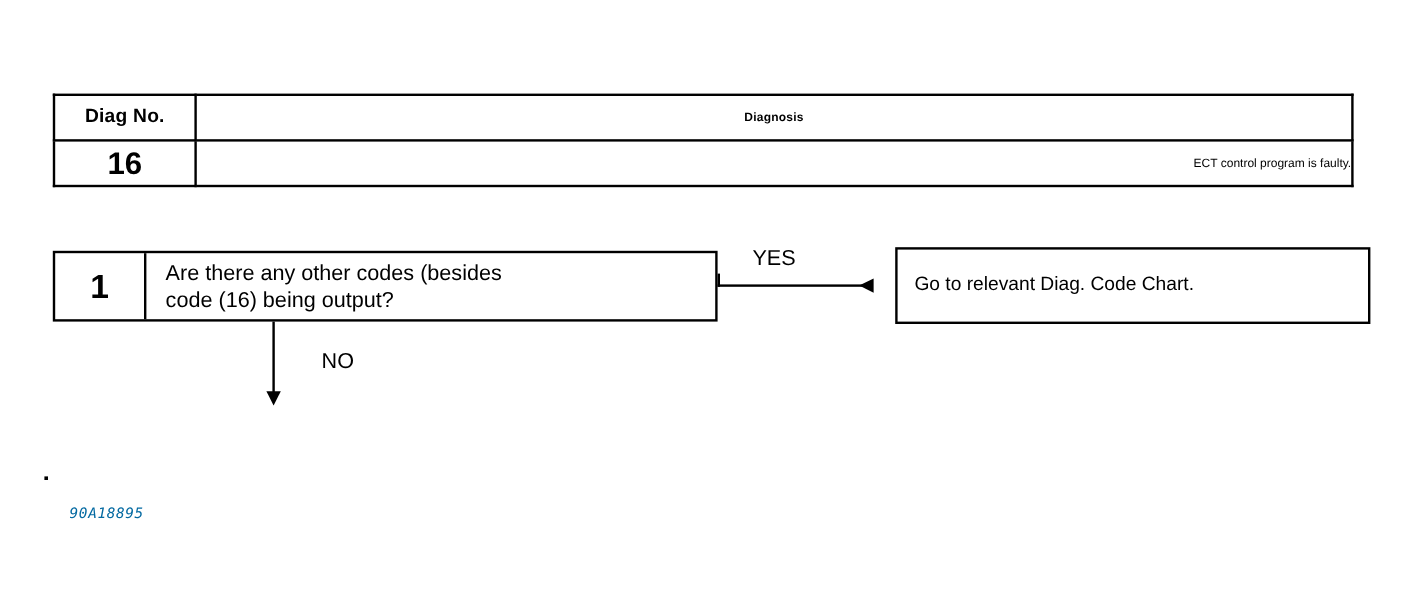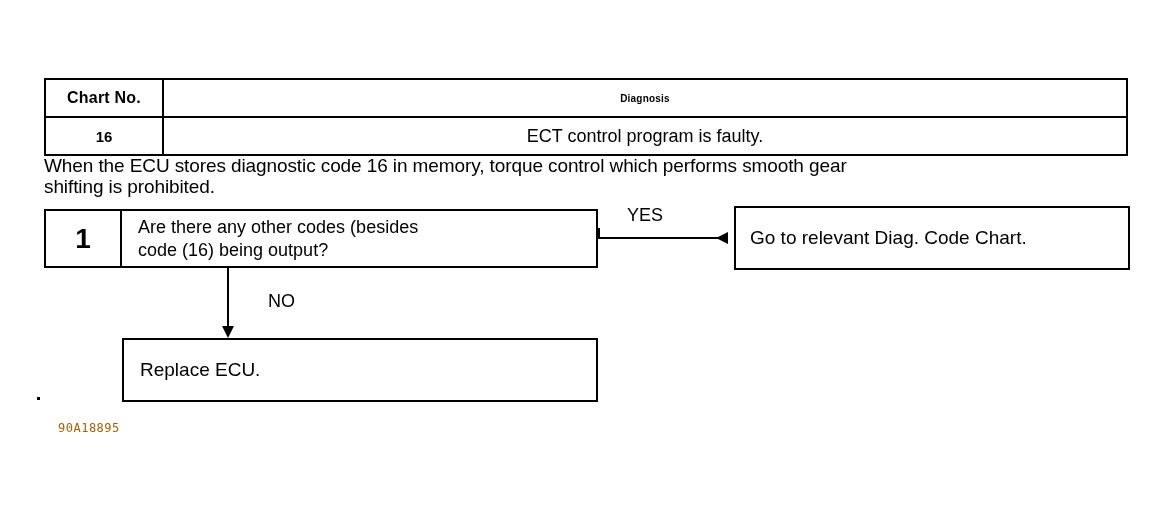--- a/index.html
+++ b/index.html
@@ -43,26 +43,26 @@
     letter-spacing: 0.2px;
   }
   .th-diag {
     text-align: center;
     font-size: 10px;
     font-weight: bold;
     letter-spacing: 0.2px;
   }
   .td-code-no {
     text-align: center;
-    font-size: 15px;
+    font-size: 26px;
     font-weight: bold;
   }
   .td-diag-text {
-    text-align: center;
-    font-size: 18px;
+    text-align: right;
+    font-size: 10px;
     padding-left: 14px;
     margin-top: 24px;
   }
 
   
   .intro {
     position: absolute;
     left: 44px;
     top: 155px;
     width: 1090px;
@@ -105,21 +105,22 @@
     box-sizing: border-box;
   }
 
   .result-box {
     position: absolute;
     border: 2px solid #000;
     box-sizing: border-box;
     background: #fff;
     display: flex;
     align-items: center;
-    font-size: 19px;
+    font-size: 16px;
+    margin-left: 12px;
   }
   .result-right {
     left: 734px;
     top: 206px;
     width: 396px;
     height: 64px;
     padding-left: 14px;
   }
   .result-bottom {
     left: 122px;
@@ -190,67 +191,63 @@
     background: #000;
   }
 
   .footer-code {
     position: absolute;
     left: 58px;
     top: 421px;
     font-size: 12px;
     font-family: "DejaVu Sans Mono", monospace;
     letter-spacing: 0.5px;
-    color: #a16207;
+    color: #0369a1;
+    font-style: italic;
   }
 </style>
 </head>
 <body>
 
 <div id="page">
 
   <table class="code-table">
     <colgroup>
         <col class="col-code">
         <col>
       </colgroup>
     <tbody>
       <tr>
-        <td class="th-code">Chart No.</td>
+        <td class="th-code">Diag No.</td>
         <td class="th-diag">Diagnosis</td>
       </tr>
       <tr>
         <td class="td-code-no">16</td>
         <td class="td-diag-text">ECT control program is faulty.</td>
       </tr>
     </tbody>
   </table>
 
-  <div class="intro">When the ECU stores diagnostic code 16 in memory, torque control which performs smooth gear
-shifting is prohibited.</div>
 
   <div class="step-box">
     <div class="step-num">1</div>
     <div class="step-text">Are there any other codes (besides
 code (16) being output?</div>
   </div>
 
   <div class="conn-h-stub"></div>
   <div class="conn-h"></div>
   <div class="arrow-left"></div>
   <div class="branch-label label-yes">YES</div>
 
   <div class="result-box result-right">
     <span>Go to relevant Diag. Code Chart.</span>
   </div>
 
   <div class="conn-v"></div>
   <div class="arrow-down"></div>
   <div class="branch-label label-no">NO</div>
 
-  <div class="result-box result-bottom">
-    <span>Replace ECU.</span>
-  </div>
 
   <div class="tick-mark"></div>
   <div class="footer-code">90A18895</div>
 
 </div>
 
 </body></html>

